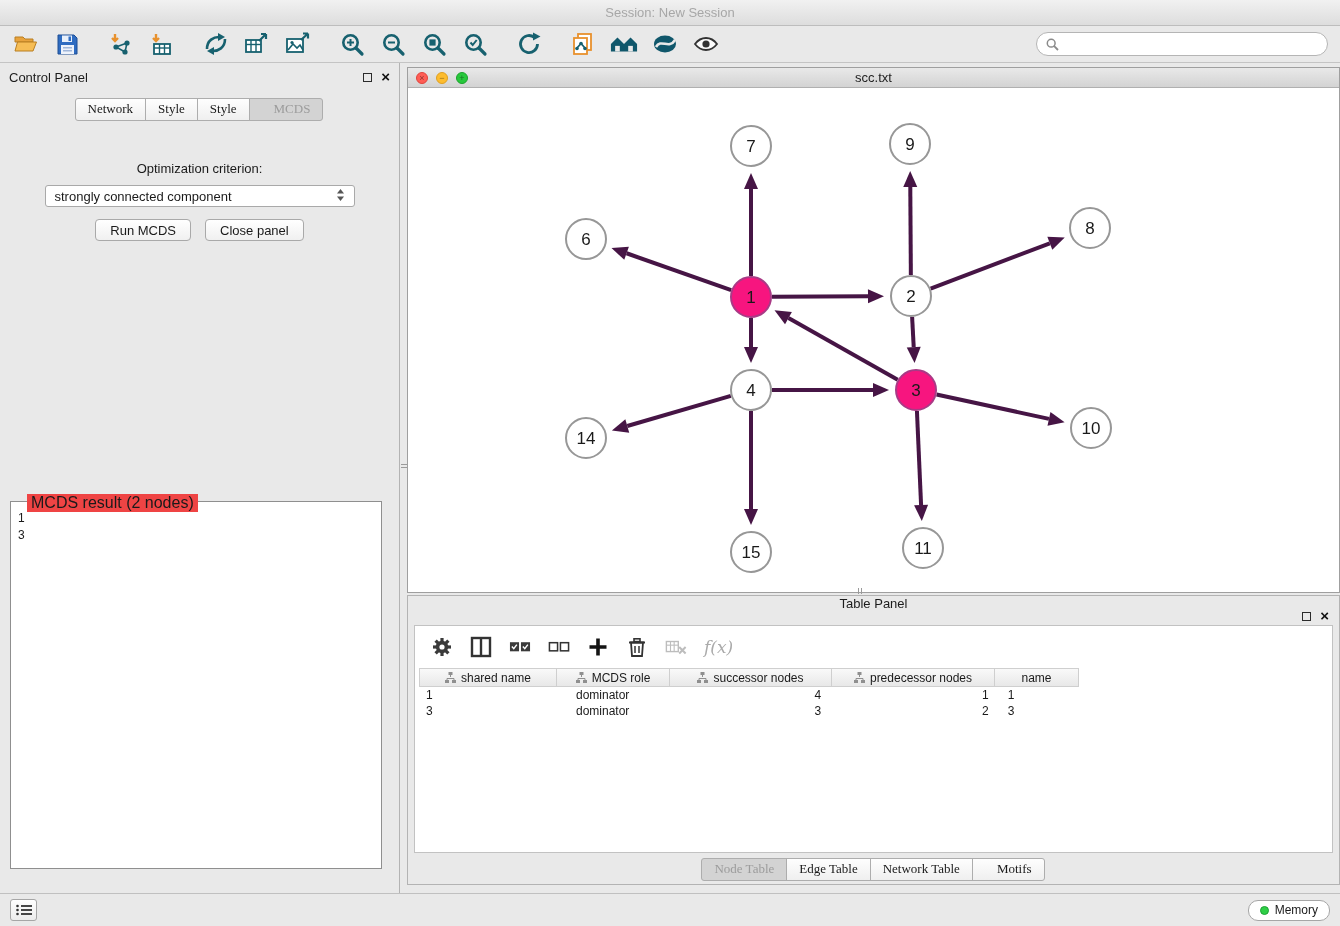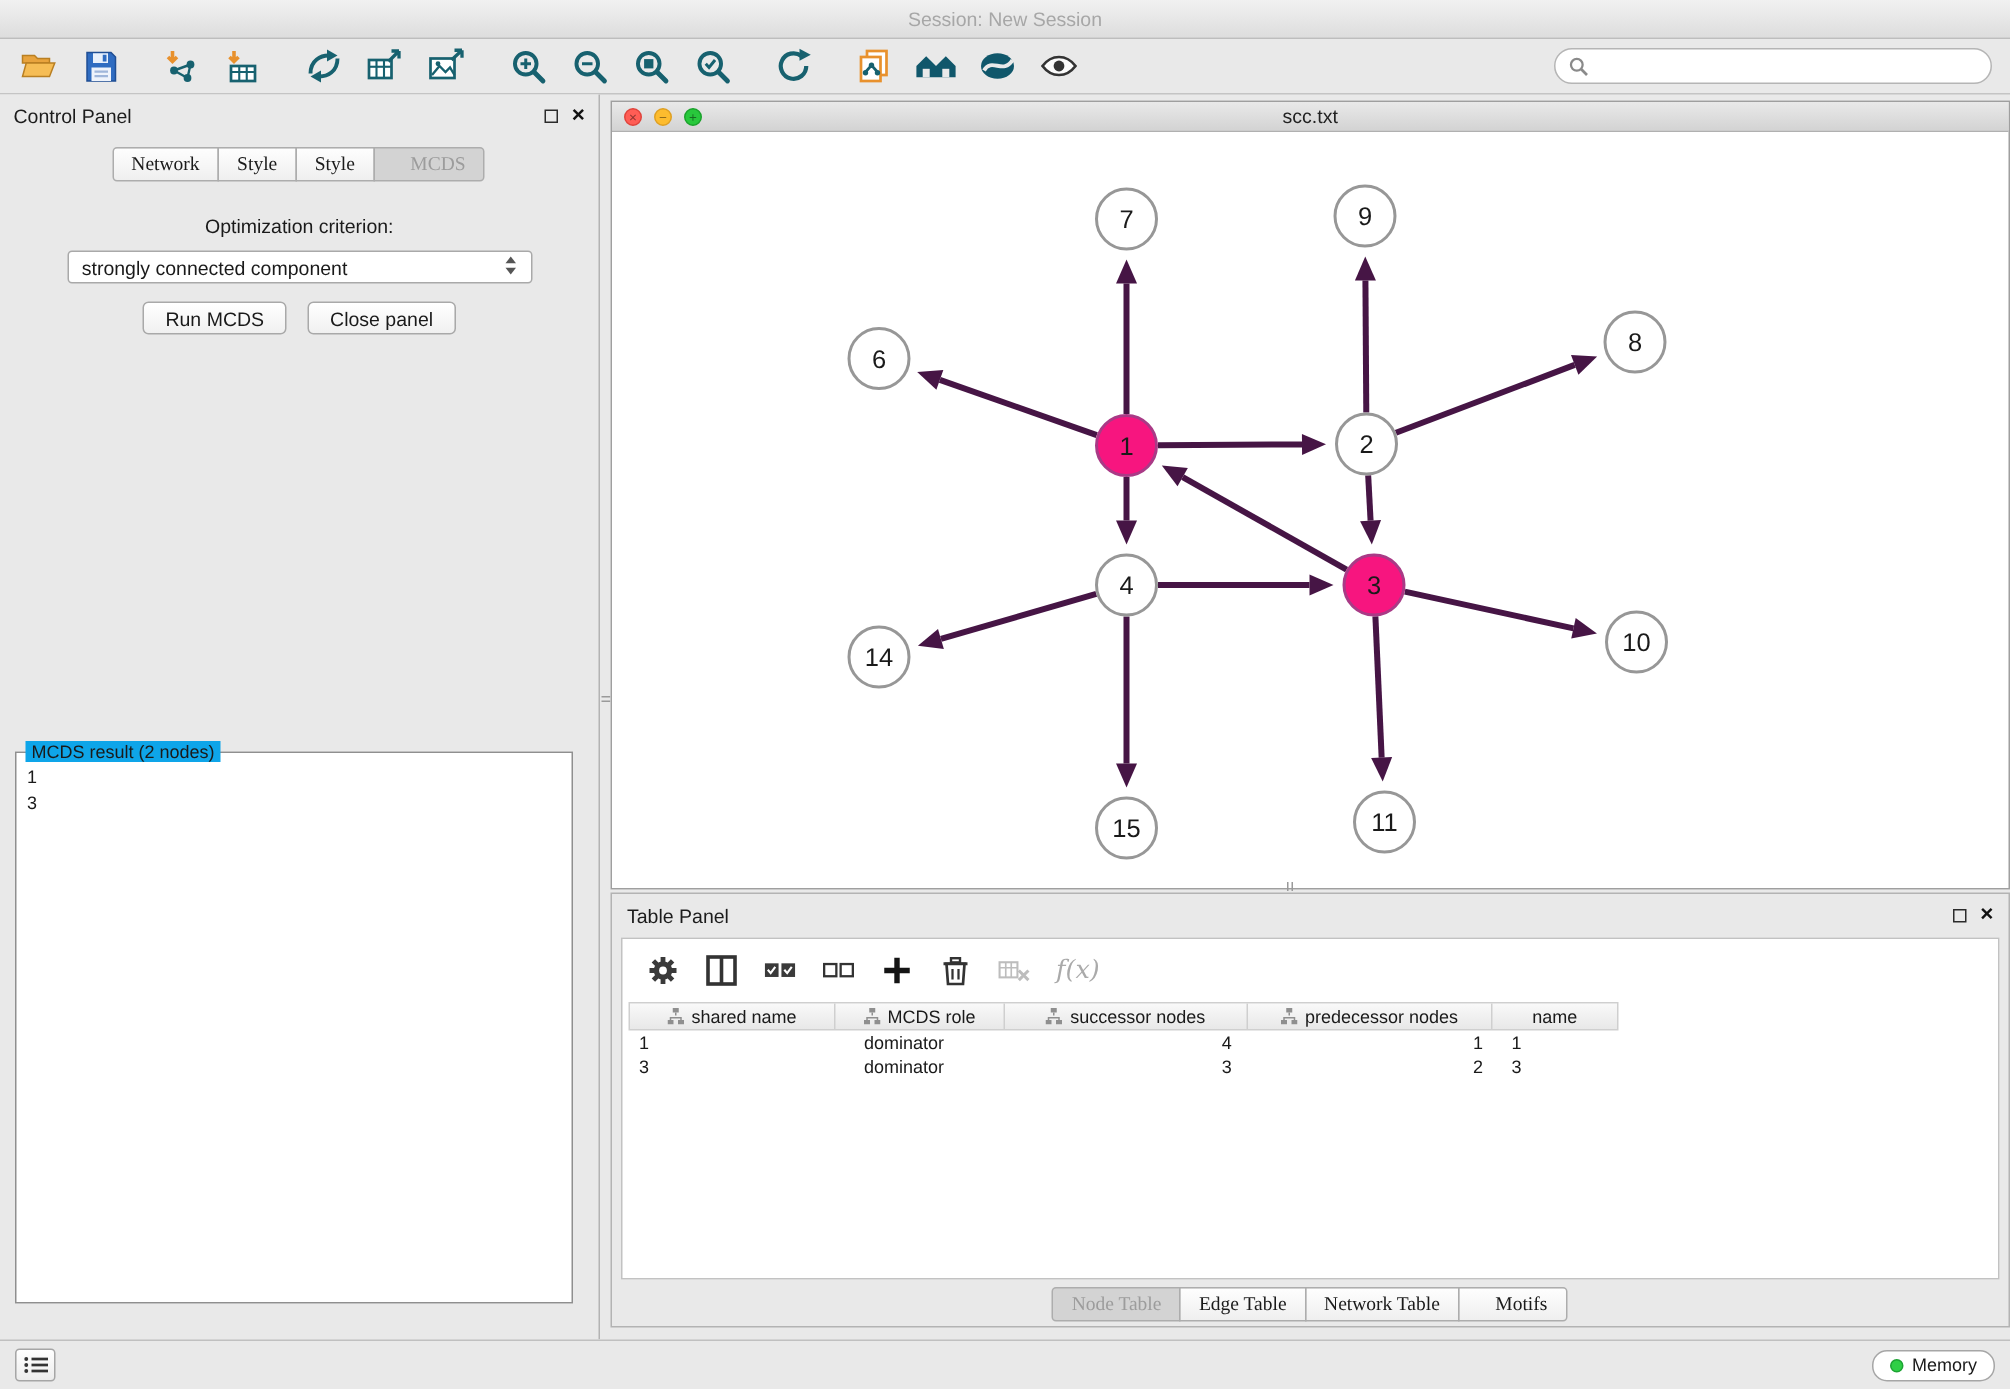--- a/index.html
+++ b/index.html
@@ -29,31 +29,31 @@
   .sq-icon { width:9px; height:9px; border:1.5px solid #2b2b2b; display:inline-block; }
   .x-icon { font-weight:bold; font-size:15px; line-height:10px; color:#111; }
 
   .tabs-row { display:flex; justify-content:center; margin-top:7px; }
   .tab { border:1px solid #adadad; background:linear-gradient(#fefefe,#efefef); padding:2px 12px 3px;
     font-size:13px; margin-left:-1px; cursor:default;font-family:Liberation Serif, serif; }
   .tab:first-child { border-radius:3px 0 0 3px; }
   .tab:last-child { border-radius:0 3px 3px 0;padding-left:24px; }
   .tab.active { background:#d3d3d3; color:#9c9c9c; }
 
-  .opt-label { text-align:center; margin-top:22px; font-size:13px; }
+  .opt-label { text-align:center; margin-top:40px; font-size:13px; }
   .dropdown { margin:9px auto 0; width:310px; height:22px; background:#fff; border:1px solid #a9a9a9;
     border-radius:3px; display:flex; align-items:center; padding:0 9px; font-size:13px; }
   .dropdown .dd-arrows { margin-left:auto; }
   .btn-row { display:flex; justify-content:center; gap:14px; margin-top:12px; }
   .btn { background:linear-gradient(#ffffff,#f0f0f0); border:1px solid #a9a9a9; border-radius:4px;
     height:22px; padding:0 14px; font-size:13px; display:flex; align-items:center; cursor:default; }
 
   .result-box { position:absolute; left:10px; top:438px; width:372px; height:368px;
     border:1px solid #8f8f8f; background:#fff; }
-  .result-title { position:absolute; top:-8px; left:6px; background:#0ea5e9; padding:0 4px; font-size:12px; }
+  .result-title { position:absolute; top:-8px; left:16px; background:#ef4444; padding:0 4px; font-size:16px; }
   .result-area { padding:8px 7px; font-size:12px; line-height:17px; }
 
   
   .grip-v { position:absolute; left:401px; top:462px; width:6px; }
   .grip-v div { height:0; border-top:1px solid #9a9a9a; margin:2px 0; }
   .grip-h { position:absolute; left:858px; top:588px; height:6px; display:flex; gap:2px; }
   .grip-h div { width:0; border-left:1px solid #9a9a9a; height:6px; }
 
   
   .net-window { position:absolute; left:407px; top:67px; width:933px; height:526px;
@@ -64,21 +64,21 @@
   .light { width:12px; height:12px; border-radius:50%; font-size:9px; line-height:11px; text-align:center;
     color:rgba(0,0,0,0.45); cursor:default; }
   .light.red { background:#ff5d55; border:1px solid #e0443c; }
   .light.yellow { background:#fdbc2e; border:1px solid #dfa023; }
   .light.green { background:#28c83c; border:1px solid #1ba32c; }
   #graph-svg { display:block; }
 
   
   .table-panel { position:absolute; left:407px; top:595px; width:933px; height:290px;
     background:#e9e9e9; border:1px solid #b3b3b3; }
-  .tp-header { height:28px; display:flex; align-items:center; padding:0 10px; }
+  .tp-header { height:28px; display:flex; align-items:center; padding:0 10px;flex-direction:column; }
   .tp-body { position:absolute; left:6px; right:6px; top:29px; height:228px; background:#fff; border:1px solid #c2c2c2; }
   .tp-toolbar { height:42px; display:flex; align-items:center; gap:17px; padding:0 16px; }
   .tp-icon { width:22px; height:22px; display:flex; align-items:center; justify-content:center; cursor:default; }
   .fx-label { font-family:"DejaVu Serif","Liberation Serif",serif; font-style:italic; font-size:17px; color:#aaa; }
 
   .thead { display:flex; height:19px; margin-left:4px; width:660px;
     background:linear-gradient(#f9f9f9,#e8e8e8); border:1px solid #cfcfcf; font-size:12px; }
   .hcell { display:flex; align-items:center; justify-content:center; gap:5px; border-right:1px solid #cfcfcf; cursor:default; }
   .hcell:last-child { border-right:none; }
   .w0 { width:137px; } .w1 { width:113px; } .w2 { width:162px; } .w3 { width:163px;text-align:right; } .w4 { width:83px; }

